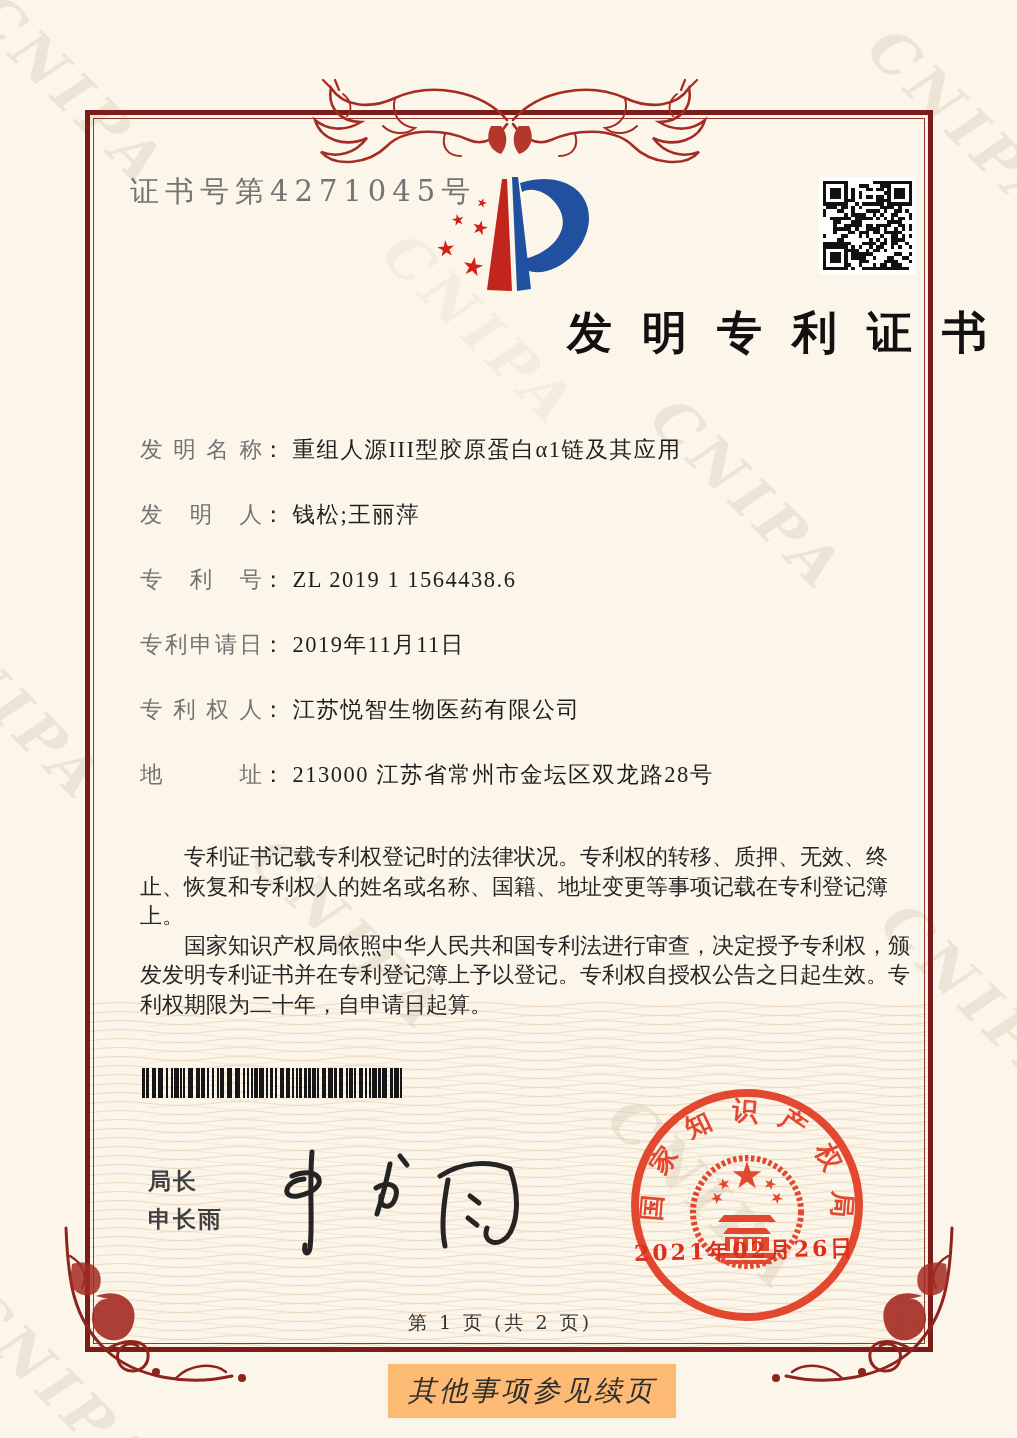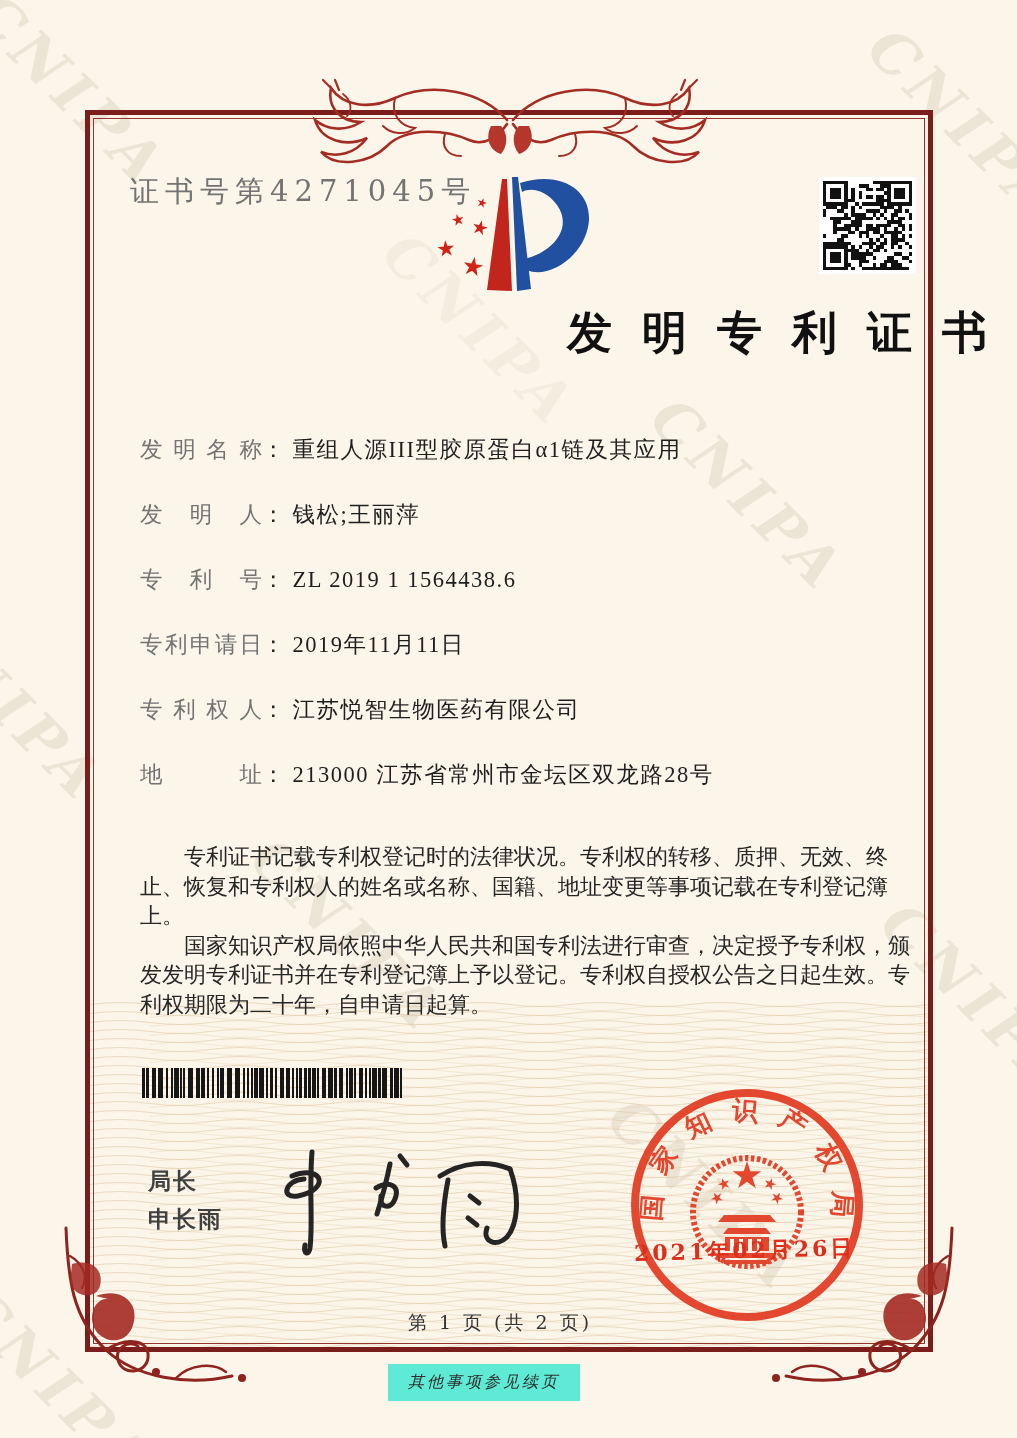--- a/index.html
+++ b/index.html
@@ -75,22 +75,22 @@
     font-size:22px; font-weight:700; color:#dd2f1b; letter-spacing:3px;
     transform:rotate(-1.5deg); white-space:nowrap;
   }
   
   .page-no {
     position:absolute; left:0; width:1000px; top:1310px; z-index:5;
     text-align:center; font-size:19px; letter-spacing:3px; color:#333;
   }
   .note-box {
     position:absolute; left:388px; top:1364px; z-index:5;
-    background:#5eead4; padding:8px 20px;
-    font-size:16px; font-style:italic; letter-spacing:3px; color:#2e2e2e;
+    background:#fdba74; padding:8px 20px;
+    font-size:28px; font-style:italic; letter-spacing:3px; color:#2e2e2e;
     box-shadow:0 0 2px rgba(0,0,0,.06);
   }
 </style>
 </head>
 <body>
 
 <div class="page">
 
   <span class="wm" style="left:70px;  top:90px;">CNIPA</span>
   <span class="wm" style="left:965px; top:125px;">CNIPA</span>

